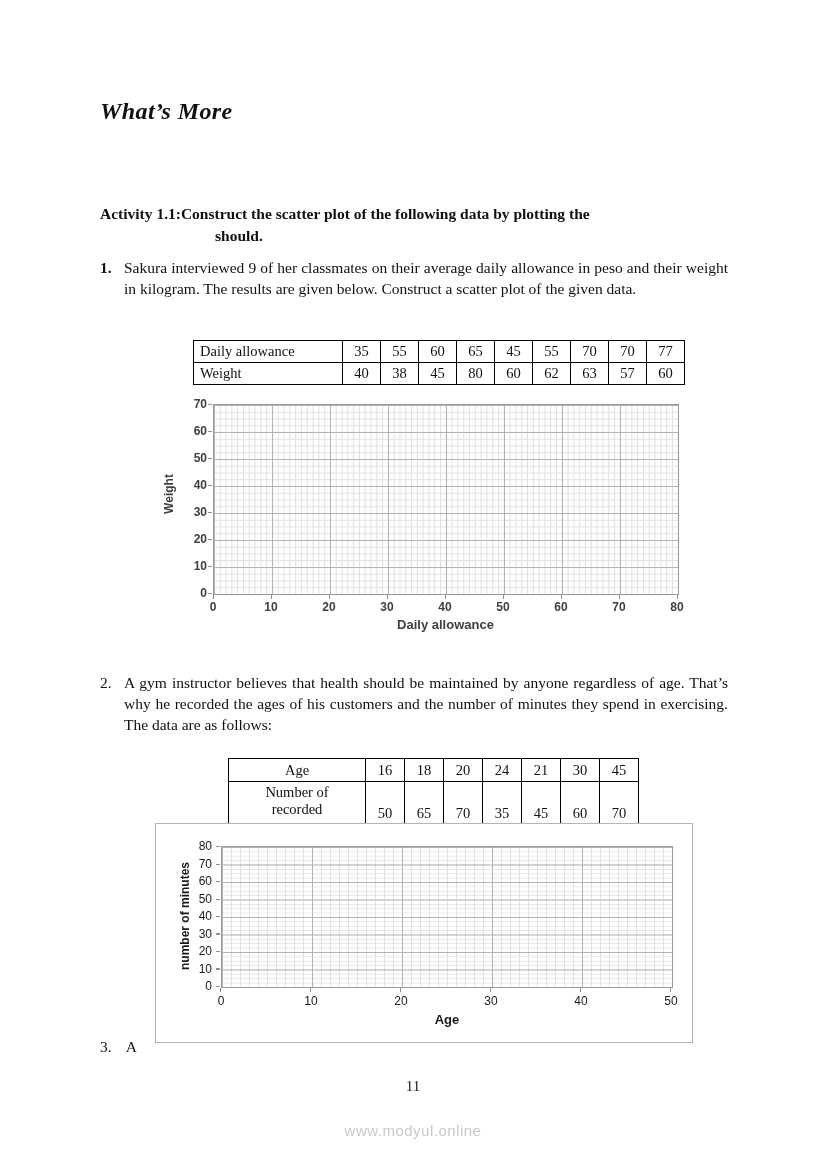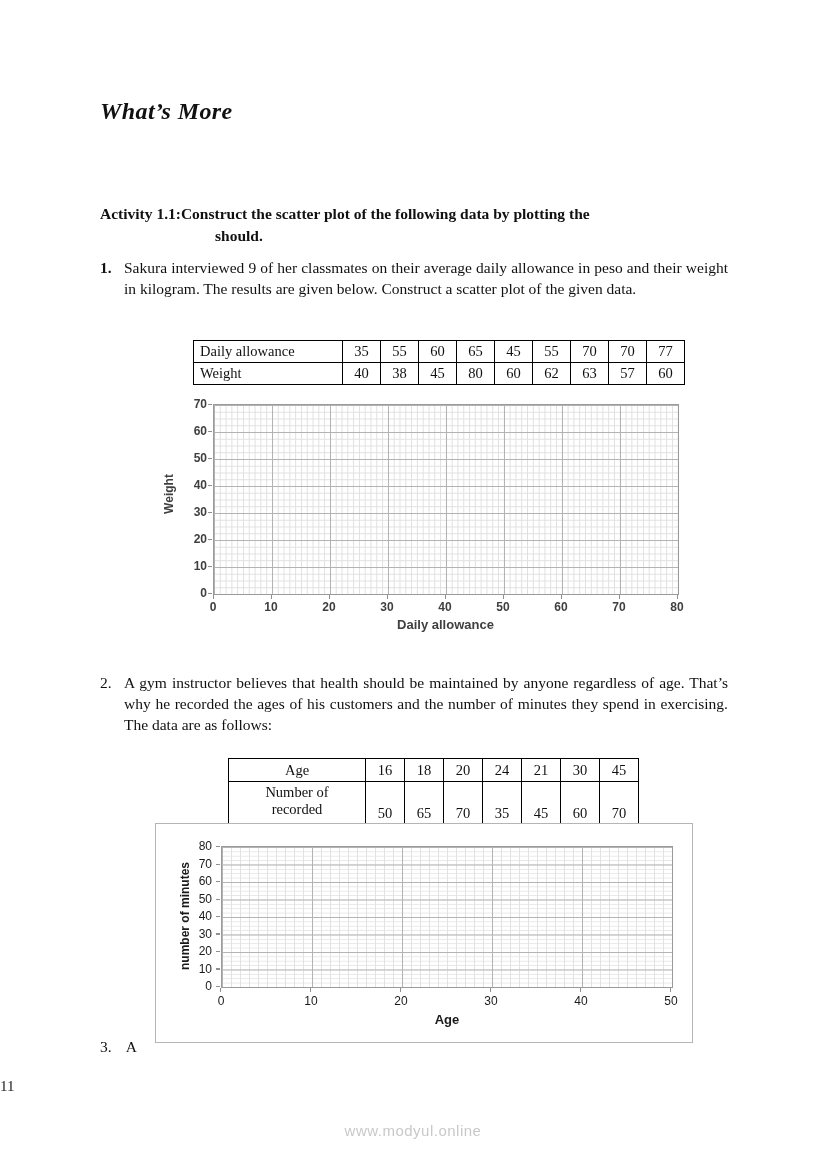--- a/index.html
+++ b/index.html
@@ -68,21 +68,21 @@
        background-image:repeating-linear-gradient(to bottom,#8f8f8f 0 1px,transparent 1px 17.5px);}
   .tstrip-x2{position:absolute;left:64px;top:164px;width:453px;height:4px;
        background-image:repeating-linear-gradient(to right,#8f8f8f 0 1px,transparent 1px 90px);}
   .ylab2{position:absolute;left:-41px;top:85px;width:140px;text-align:center;transform:rotate(-90deg);
        font:bold 12px "Liberation Sans",sans-serif;color:#1a1a1a;}
   .xlab2{position:absolute;left:65px;top:188px;width:452px;text-align:center;
        font:bold 13px "Liberation Sans",sans-serif;color:#1a1a1a;}
 
   .item3{left:100px;top:1038px;font-size:15.5px;}
   .item3 .sp{display:inline-block;width:14px;}
-  .pagenum{left:0;top:1078px;width:826px;text-align:left;font-size:15px;color:#222;}
+  .pagenum{left:0;top:1078px;width:826px;text-align:center;font-size:15px;color:#222;}
   .watermark{left:0;top:1122px;width:826px;text-align:center;
        font:15px "Liberation Sans",sans-serif;color:#c9c9c9;letter-spacing:.5px;}
 </style>
 </head>
 <body>
 
 <div class="page">
 
   <div class="abs title">What’s More</div>
 

